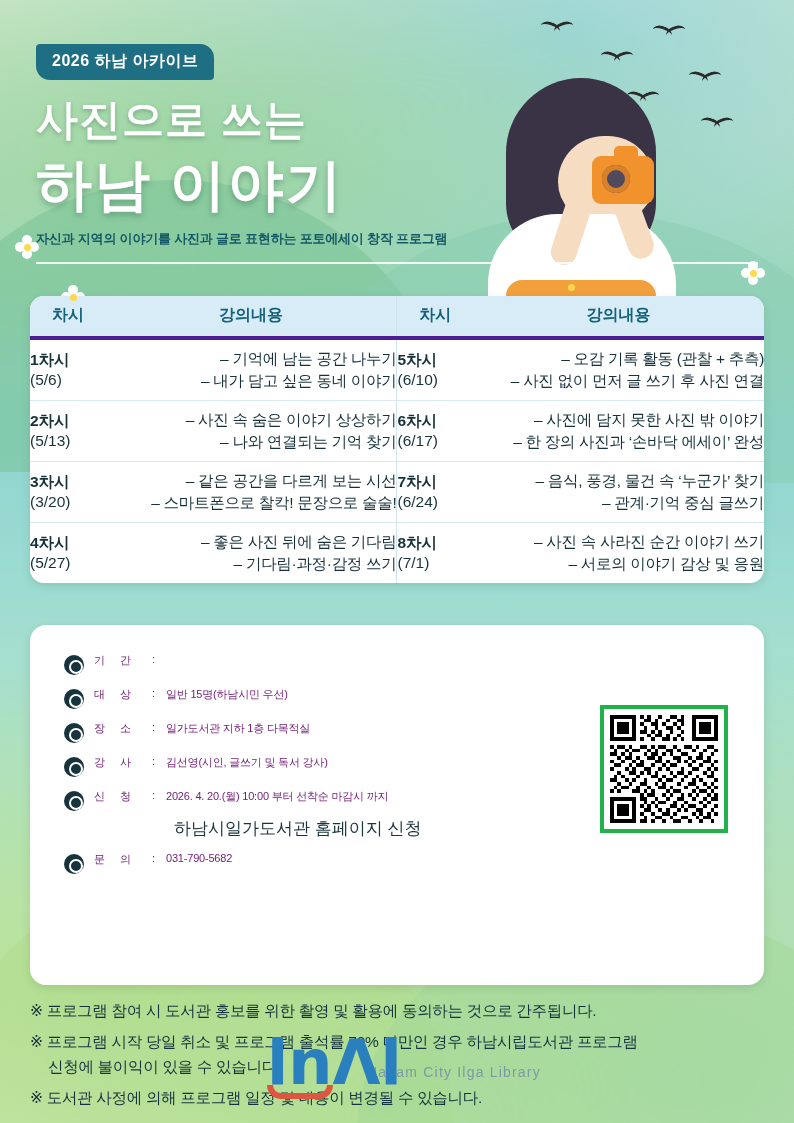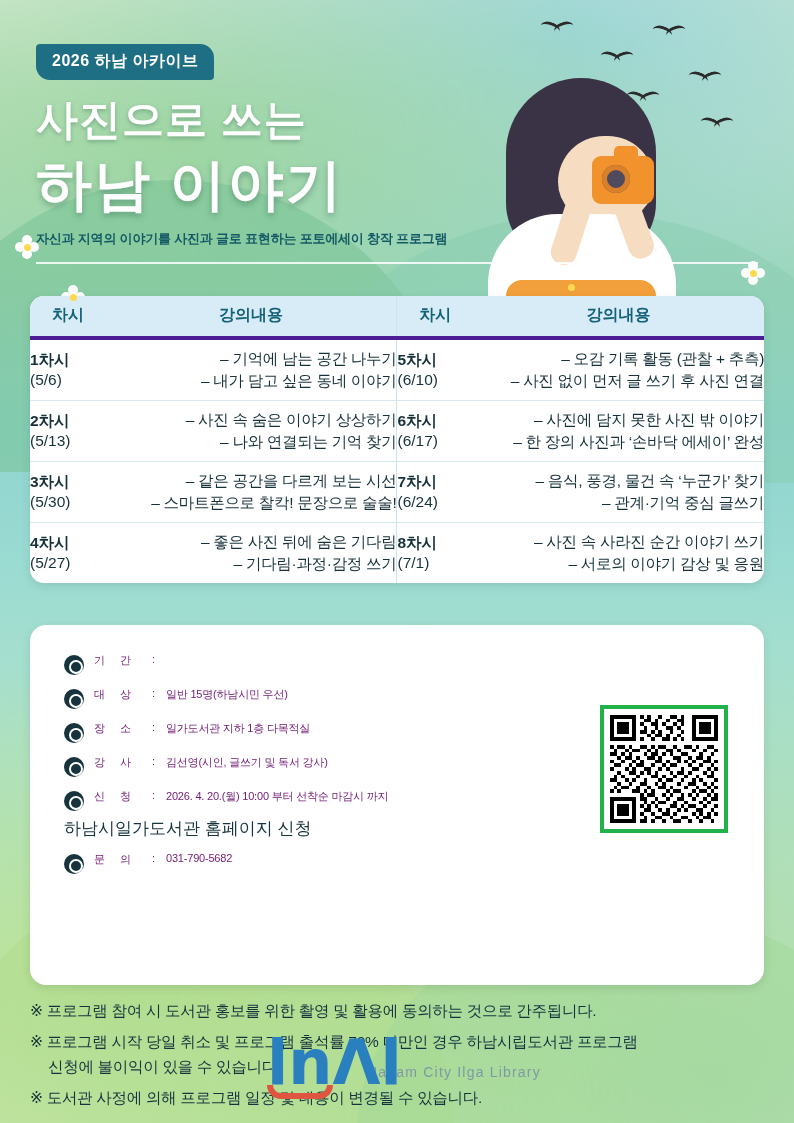--- a/index.html
+++ b/index.html
@@ -182,21 +182,21 @@
     flex:0 0 auto;
   }
   .ic:after {
     content:""; position:absolute; left:5px; top:5px; width:10px; height:10px;
     border-radius:50%; border:2px solid #ffffff;
   }
   .lbl { width:58px; flex:0 0 auto; letter-spacing:6px; }
   .colon { width:14px; flex:0 0 auto; }
   .val { white-space:nowrap; }
   .val2 {
-    font-size:17px; color:#17333d;
+    margin-left:110px; font-size:17px; color:#17333d;
     margin-top:-6px; margin-bottom:12px;
   }
 
   
   .qr-box {
     position:absolute; right:36px; top:80px; width:128px; height:128px;
     background:#ffffff; border:4px solid #21b24b; padding:6px; box-sizing:border-box;
   }
   .qr-canvas { width:100%; height:100%; }
 
@@ -347,21 +347,21 @@
             <span class="dt">(6/17)</span>
           </td>
           <td class="col-desc">
             <div>– 사진에 담지 못한 사진 밖 이야기</div>
             <div>– 한 장의 사진과 ‘손바닥 에세이’ 완성</div>
           </td>
         </tr>
         <tr>
           <td class="col-no">
             <span class="wk">3차시</span>
-            <span class="dt">(5/30)</span>
+            <span class="dt">(3/20)</span>
           </td>
           <td class="col-desc">
             <div>– 같은 공간을 다르게 보는 시선</div>
             <div>– 스마트폰으로 찰칵! 문장으로 술술!</div>
           </td>
           <td class="col-no vdiv">
             <span class="wk">7차시</span>
             <span class="dt">(6/24)</span>
           </td>
           <td class="col-desc">

